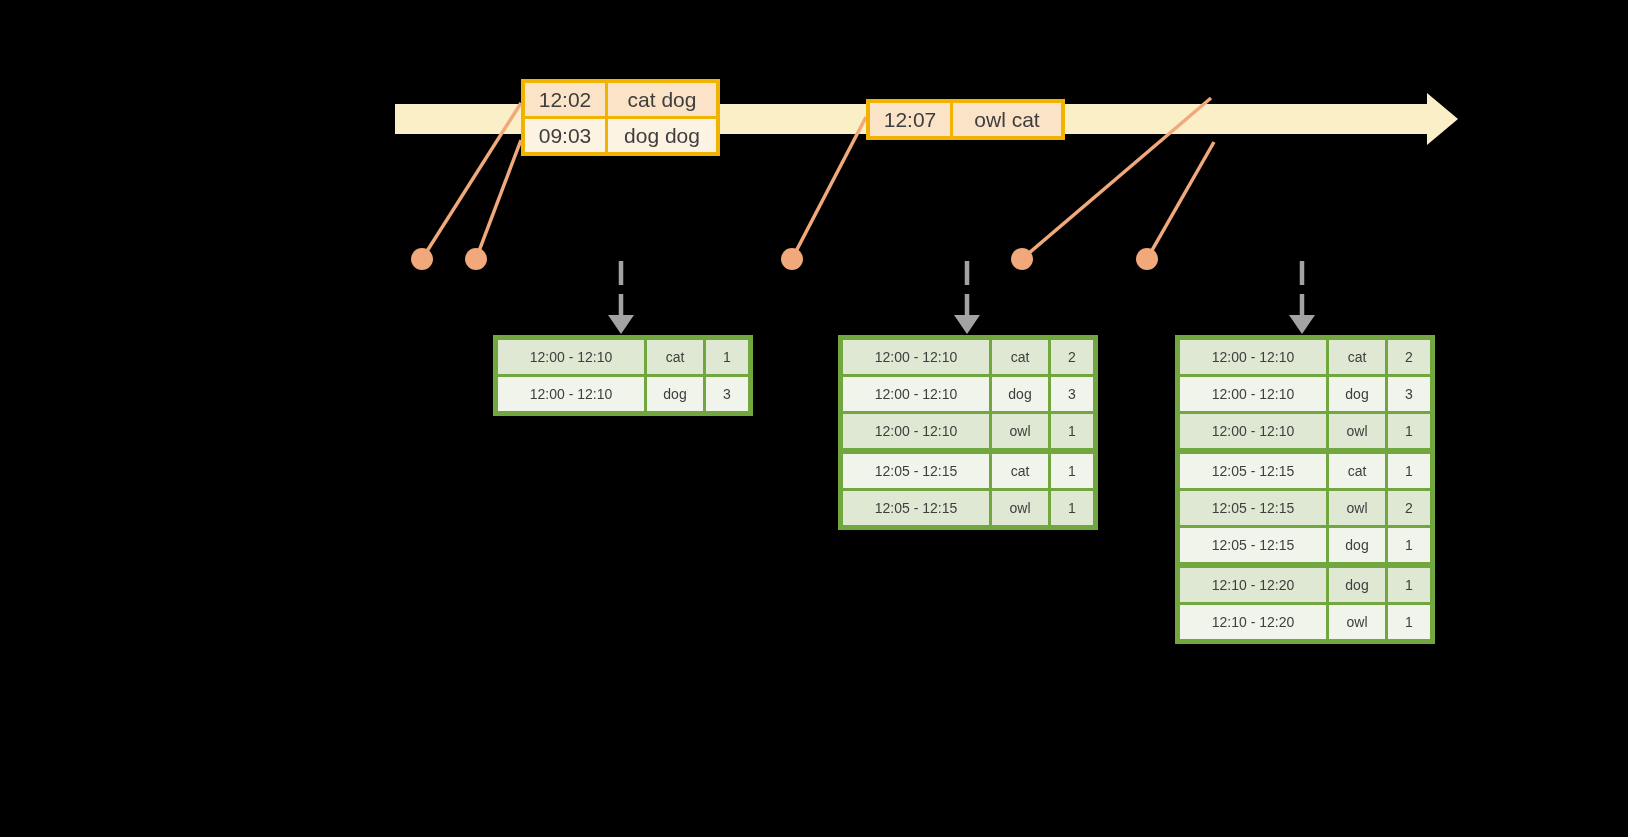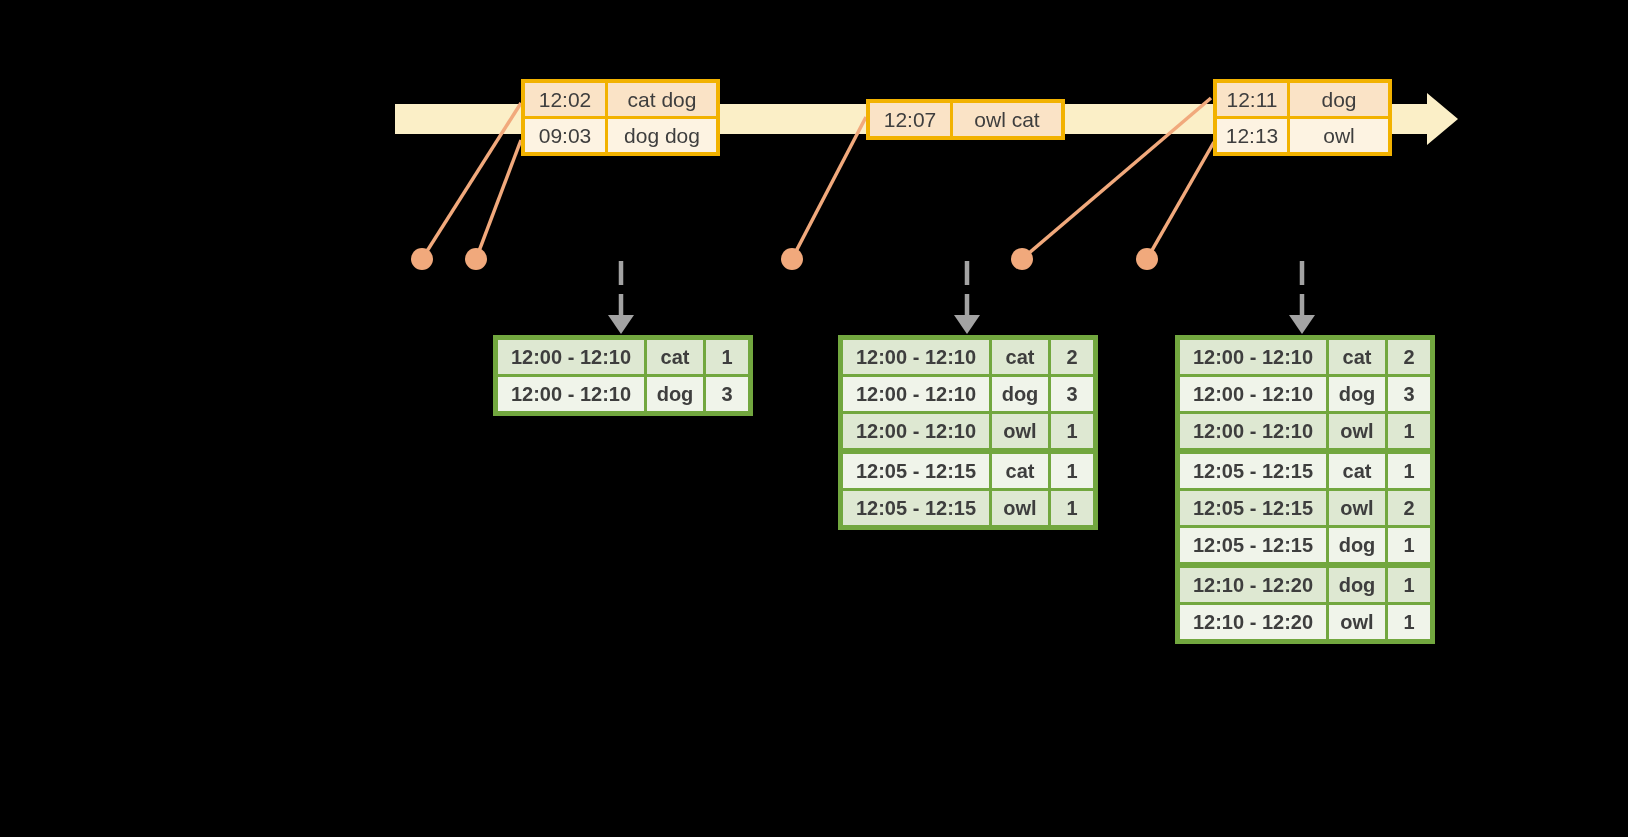--- a/index.html
+++ b/index.html
@@ -17,21 +17,21 @@
   table td{padding:0;text-align:center;vertical-align:middle;}
   .event-table{border:4px solid #F2B200;}
   .event-table td{border:3px solid #F2B200;font-size:21px;height:33px;line-height:33px;}
   .event-table td.t{width:80px;}
   .event-table td.w{width:108px;}
   .event-table tr:nth-child(odd) td{background:#FAE3C6;}
   .event-table tr:nth-child(even) td{background:#FDF3E2;}
   .event-table.narrow td.t{width:70px;}
   .event-table.narrow td.w{width:98px;}
   .result-table{border:5px solid #72A73F;}
-  .result-table td{border:3px solid #72A73F;font-size:20px;height:34px;line-height:34px;background:#F0F4EA;font-weight:bold;}
+  .result-table td{border:3px solid #72A73F;font-size:14px;height:34px;line-height:34px;background:#F0F4EA;}
   .result-table tr:nth-child(odd) td{background:#DEE8D2;}
   .result-table td.win{width:146px;}
   .result-table td.word{width:56px;}
   .result-table td.cnt{width:42px;}
   .result-table tr.grp td{border-top-width:6px;}
 </style>
 </head>
 <body>
 
 <div class="canvas">
@@ -85,32 +85,20 @@
 
   <table class="event-table" style="left:866px;top:83px;">
     <tbody>
         <tr>
       <td class="t">12:07</td>
       <td class="w">owl cat</td>
     </tr>
   </tbody>
     </table>
 
-  <table class="event-table narrow" style="left:1213px;top:63px;">
-    <tbody>
-        <tr>
-      <td class="t">12:11</td>
-      <td class="w">dog</td>
-    </tr>
-    <tr>
-      <td class="t">12:13</td>
-      <td class="w">owl</td>
-    </tr>
-  </tbody>
-    </table>
 
   <table class="result-table" style="left:493px;top:319px;">
     <tbody>
         <tr>
       <td class="win">12:00 - 12:10</td>
       <td class="word">cat</td>
       <td class="cnt">1</td>
     </tr>
     <tr>
       <td class="win">12:00 - 12:10</td>

